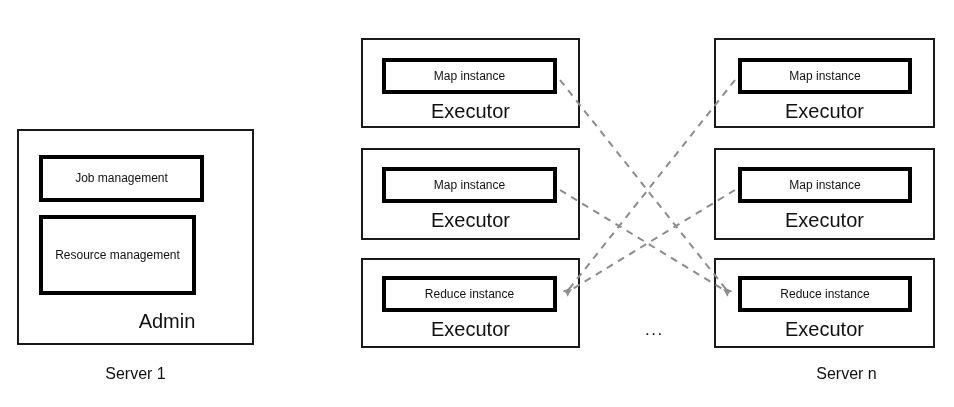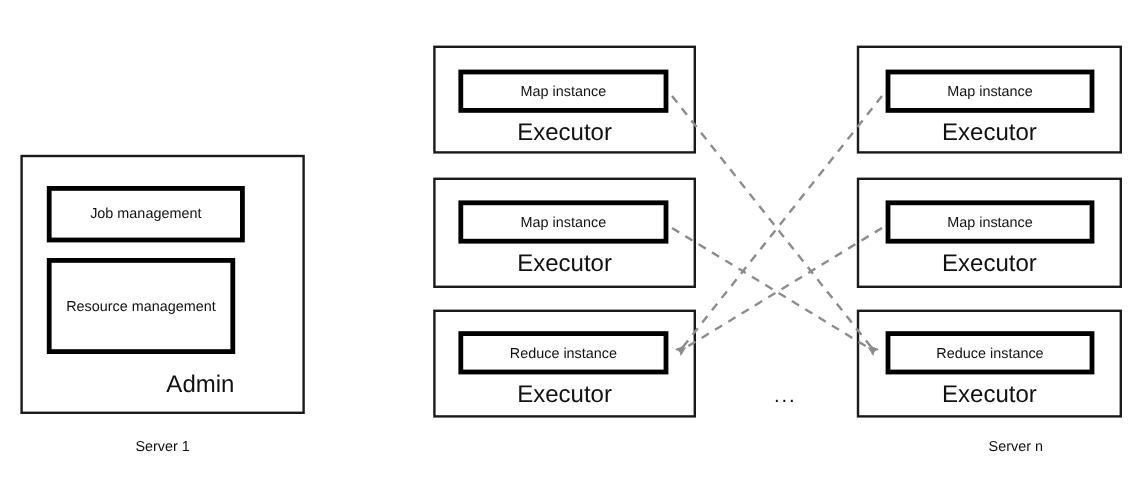--- a/index.html
+++ b/index.html
@@ -37,21 +37,21 @@
   .box-caption {
     position: absolute;
     text-align: center;
     font-size: 20px;
     color: #111111;
     white-space: nowrap;
   }
   .server-label {
     position: absolute;
     text-align: center;
-    font-size: 12px;
+    font-size: 16px;
     color: #111111;
     white-space: nowrap;
   }
   .ellipsis-label {
     position: absolute;
     font-size: 17px;
     color: #111111;
     letter-spacing: 1.5px;
   }
   #links {

